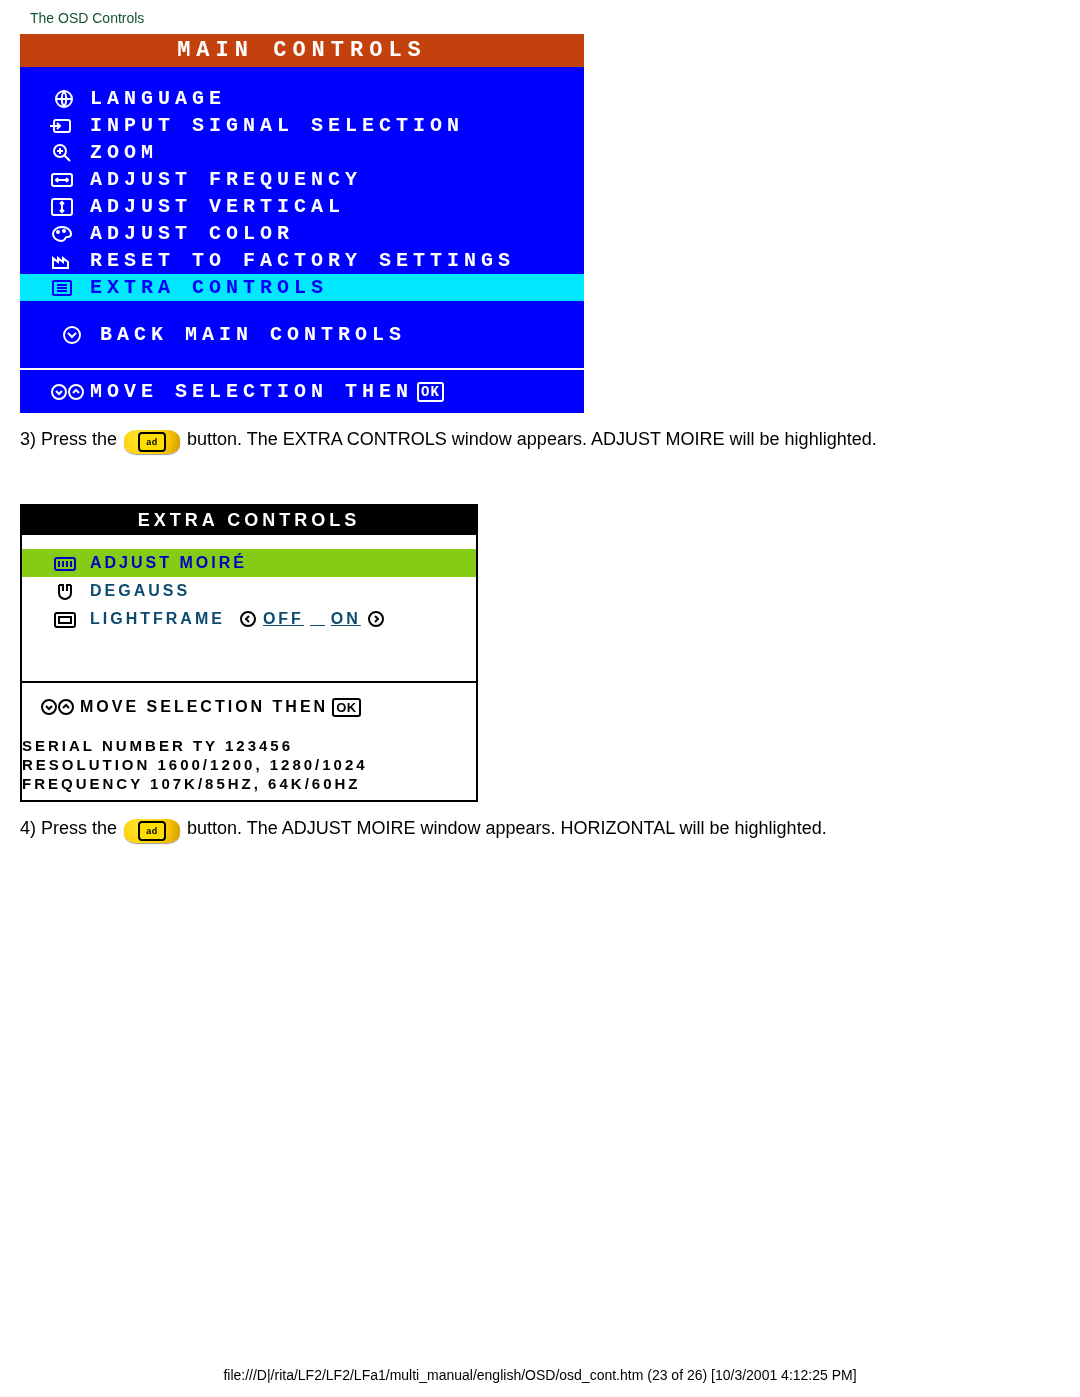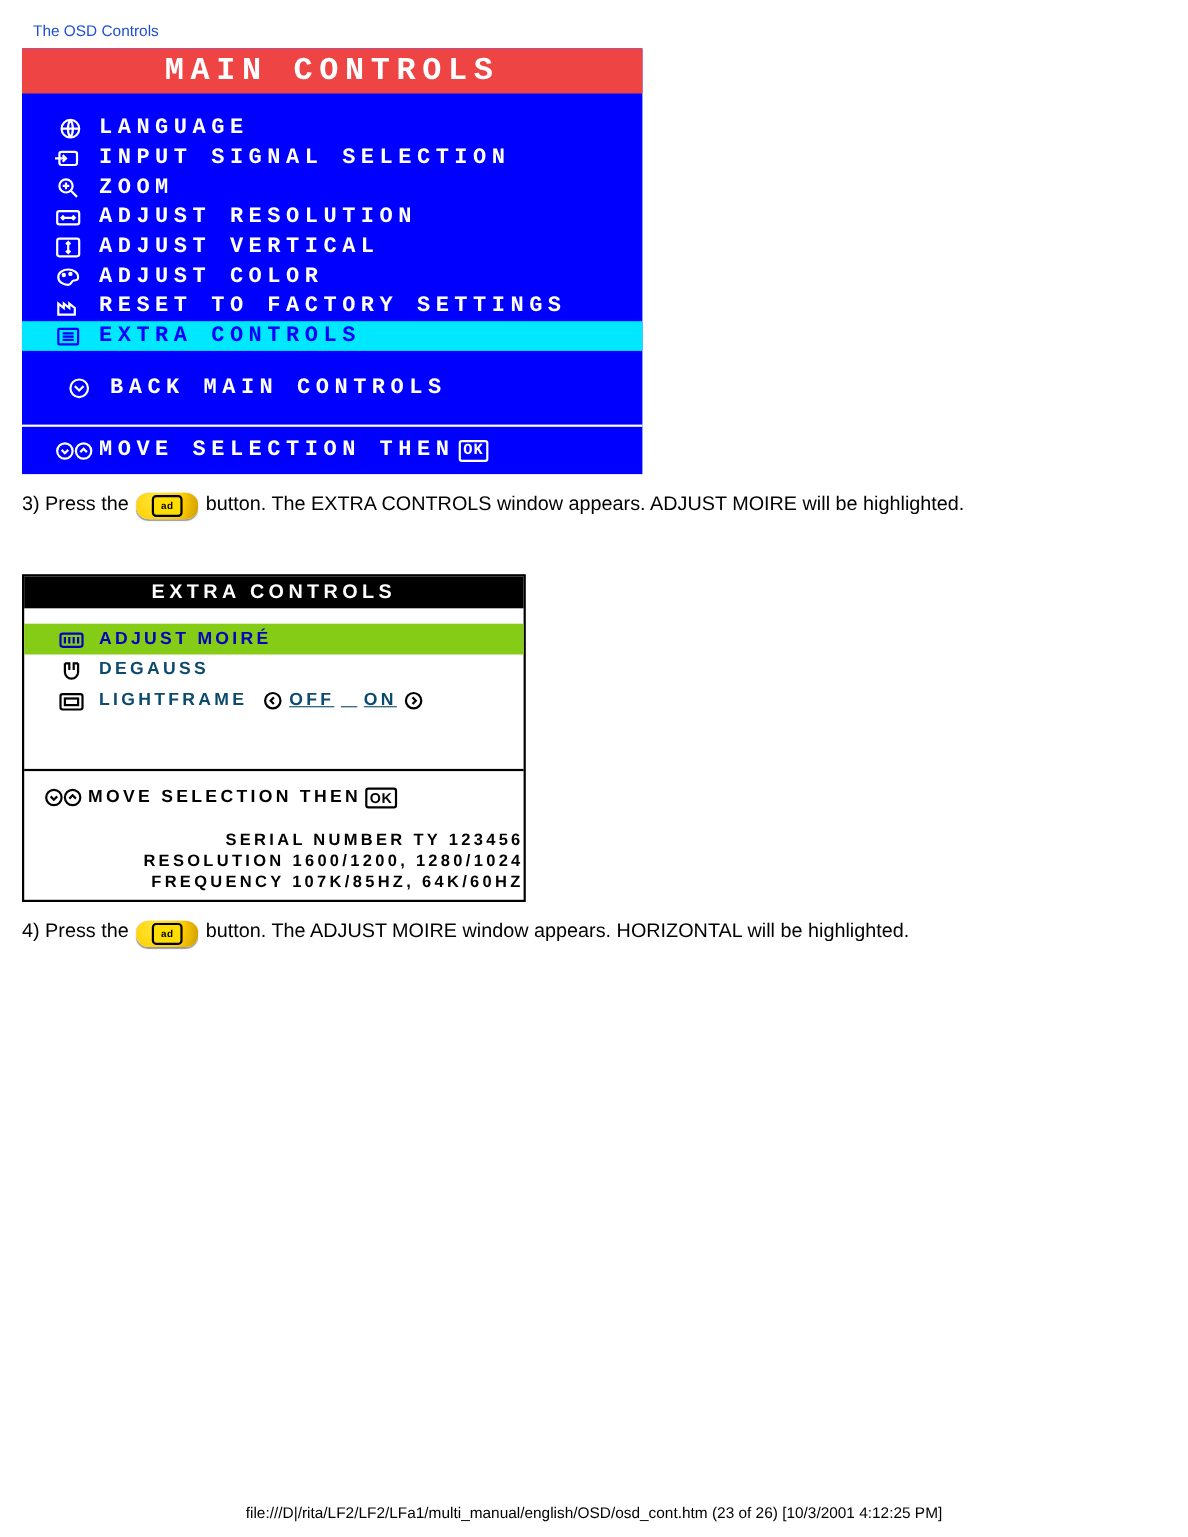--- a/index.html
+++ b/index.html
@@ -6,34 +6,34 @@
     margin: 0;
     padding: 0;
     background: #ffffff;
     font-family: Arial, Helvetica, sans-serif;
     width: 1080px;
     height: 1397px;
     position: relative;
   }
   .page-header {
     font-size: 14px;
-    padding: 20px 0 8px 30px;
-    color: #1d4ed8;
+    padding: 10px 0 8px 30px;
+    color: #14532d;
   }
   .main-controls {
     margin-left: 20px;
     width: 564px;
     background: #0000ff;
   }
   .mc-title {
-    background: #ef4444;
+    background: #c2410c;
     color: #ffffff;
     font-family: "Courier New", monospace;
     font-weight: bold;
-    font-size: 29px;
+    font-size: 22px;
     letter-spacing: 6px;
     text-align: center;
     padding: 4px 0;
   }
   .mc-body {
     padding: 18px 0 0 0;
   }
   .mc-row {
     display: flex;
     align-items: center;
@@ -172,21 +172,21 @@
     padding: 14px 0 18px 18px;
     font-family: Verdana, Arial, sans-serif;
     font-weight: bold;
     font-size: 16px;
     letter-spacing: 3px;
     color: #000;
     display: flex;
     align-items: center;
   }
   .ec-info {
-    text-align: right;
+    text-align: left;
     font-family: Verdana, Arial, sans-serif;
     font-weight: bold;
     font-size: 15px;
     letter-spacing: 3px;
     color: #000;
     padding-bottom: 6px;
   }
   .ec-info .line { margin: 2px 0; }
   .bottom-footer {
     position: absolute;
@@ -252,21 +252,21 @@
         </span>
       <span>ZOOM</span>
     </div>
     <div class="mc-row">
       <span class="mc-icon">
           <svg width="24" height="20" fill="none" stroke-width="2">
             <rect x="2" y="4" width="20" height="12" rx="2"></rect>
             <path d="M6 10h12m-10-2-2 2 2 2m8-4 2 2-2 2"></path>
           </svg>
         </span>
-      <span>ADJUST RESOLUTION</span>
+      <span>ADJUST FREQUENCY</span>
     </div>
     <div class="mc-row">
       <span class="mc-icon">
           <svg width="24" height="20" fill="none" stroke-width="2">
             <rect x="2" y="2" width="20" height="16" rx="2"></rect>
             <path d="M12 5v10m-2-8 2-2 2 2m-4 6 2 2 2-2"></path>
           </svg>
         </span>
       <span>ADJUST VERTICAL</span>
     </div>

